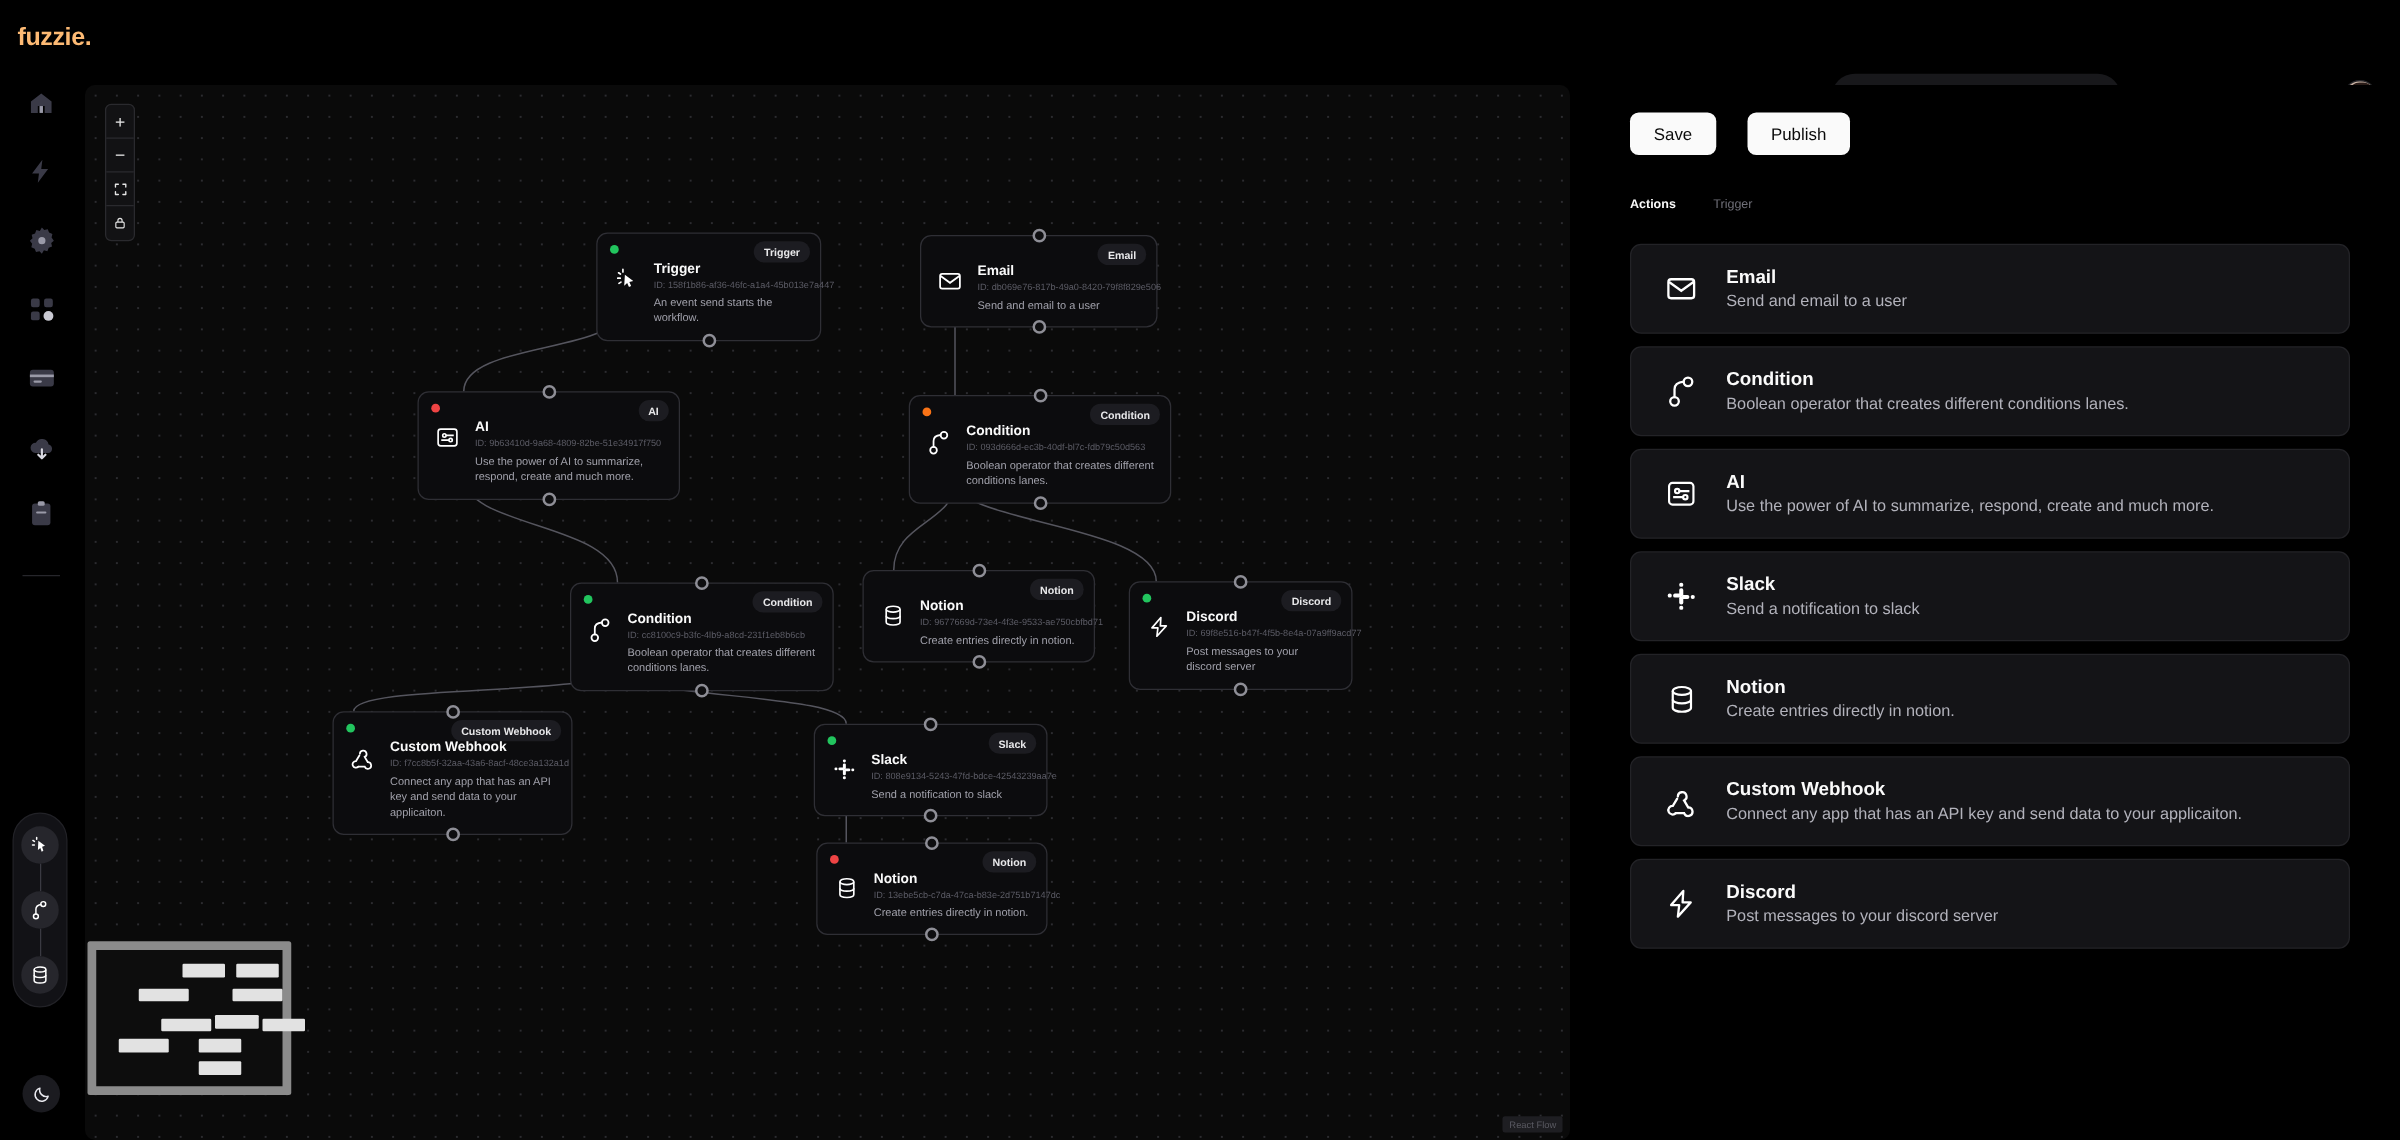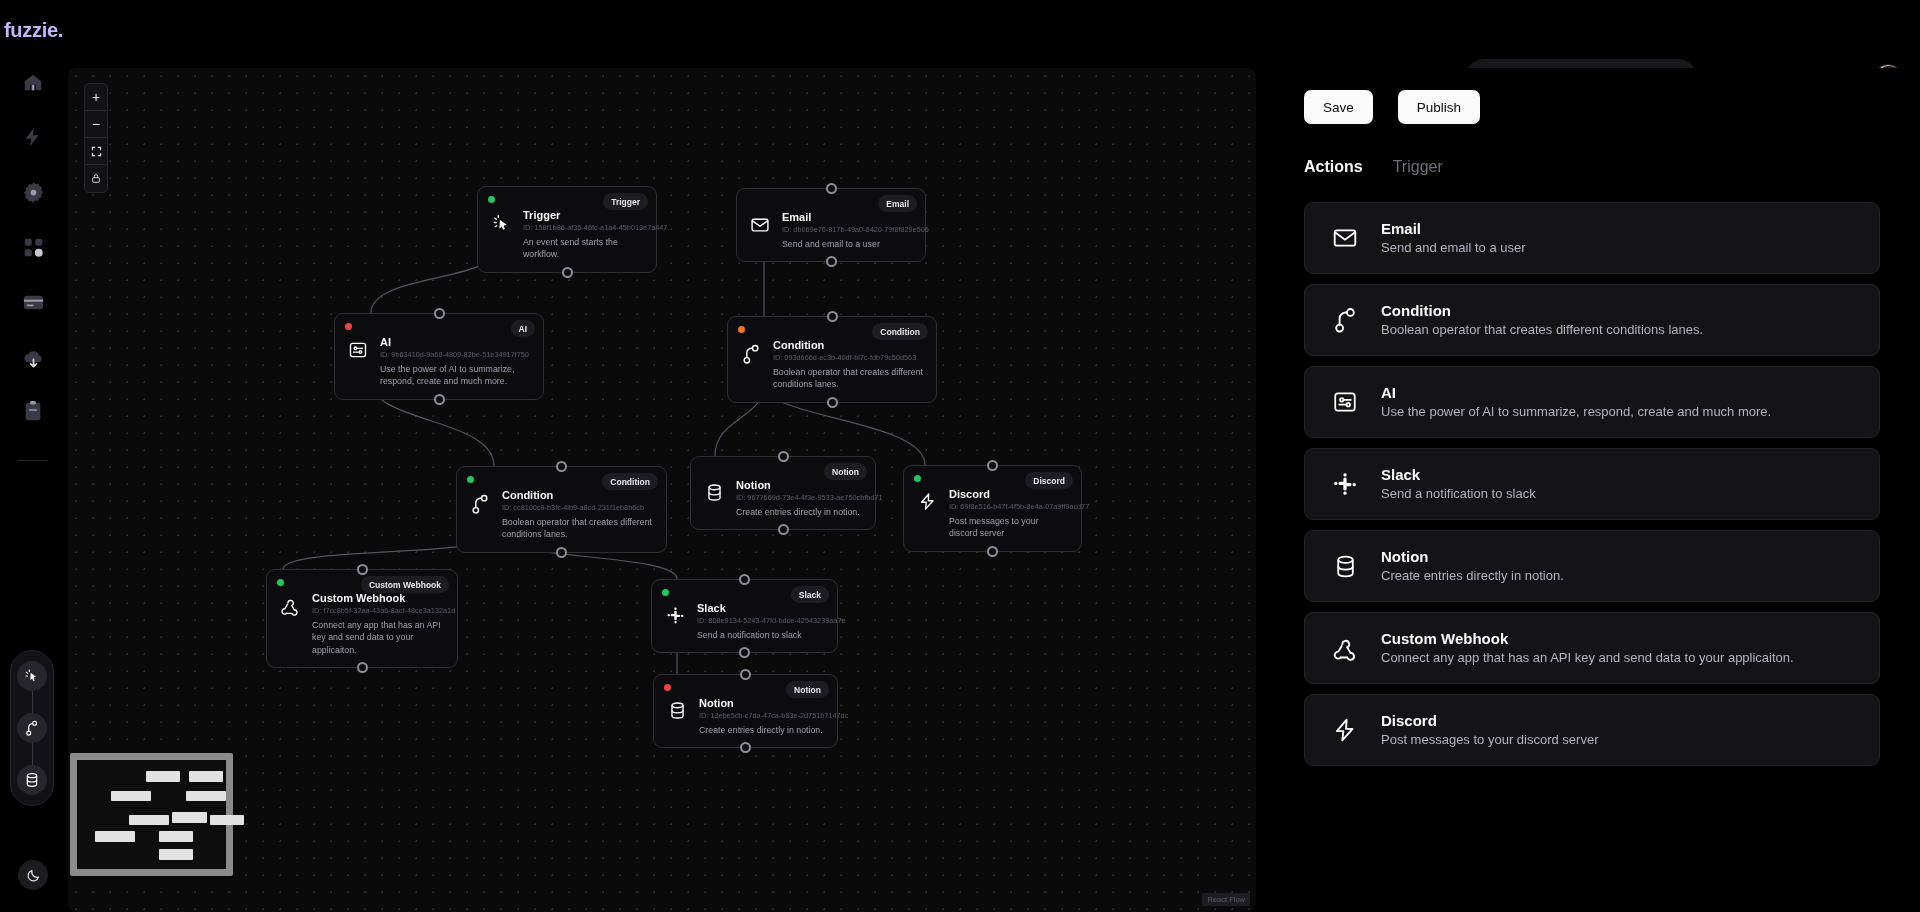--- a/index.html
+++ b/index.html
@@ -9,22 +9,22 @@
     font-family: "Liberation Sans", sans-serif;
     overflow: hidden;
   }
 
   
   .header {
     position: absolute; top: 0; left: 0; width: 1920px; height: 68px;
     background: #000; display: flex; align-items: center;
   }
   .logo {
-    position: absolute; left: 4px; top: 19px;
-    font-size: 20px; font-weight: 700; color: #c4b5fd; letter-spacing: -0.3px;
+    position: absolute; left: 14px; top: 19px;
+    font-size: 20px; font-weight: 700; color: #fdba74; letter-spacing: -0.3px;
   }
   .header-right {
     position: absolute; right: 18px; top: 0; height: 68px;
     display: flex; align-items: center; gap: 17px; margin-top: 44px;
   }
   .credits-wrap { display: flex; align-items: center; gap: 9px; margin-right: 22px; }
   .credits-label { font-size: 14.5px; color: #fafafa; }
   .credits-sep { font-size: 15px; color: #fafafa; font-weight: 700; font-style: italic; }
   .search-box {
     width: 232px; height: 38px; border-radius: 19px; background: #18181b;
@@ -141,21 +141,21 @@
     position: absolute; left: 1264px; top: 68px; width: 656px; height: 844px;
     background: #000; padding: 0 40px;
   }
   .panel-btns { display: flex; gap: 25px; padding-top: 22px; }
   .pbtn {
     height: 34px; padding: 0 19px; border-radius: 7px; background: #fafafa;
     color: #0a0a0a; font-size: 13.5px; font-weight: 500; border: none;
     cursor: pointer; font-family: "Liberation Sans", sans-serif;
   }
   .tabs { display: flex; gap: 30px; margin-top: 34px; }
-  .tab { font-size: 16px; cursor: pointer; padding-bottom: 4px; }
+  .tab { font-size: 10px; cursor: pointer; padding-bottom: 4px; }
   .tab.active { color: #fafafa; font-weight: 700; }
   .tab.inactive { color: #6f6f78; }
   .cards { margin-top: 22px; display: flex; flex-direction: column; gap: 10px; }
   .card {
     height: 72px; background: #141417; border: 1px solid #232327;
     border-radius: 9px; display: flex; align-items: center;
     padding: 0 26px; gap: 22px; cursor: pointer;
   }
   .card-icon { width: 28px; display: flex; align-items: center; justify-content: center; flex: 0 0 auto; }
   .card-title { font-size: 15px; font-weight: 700; color: #fafafa; line-height: 1.35; }

